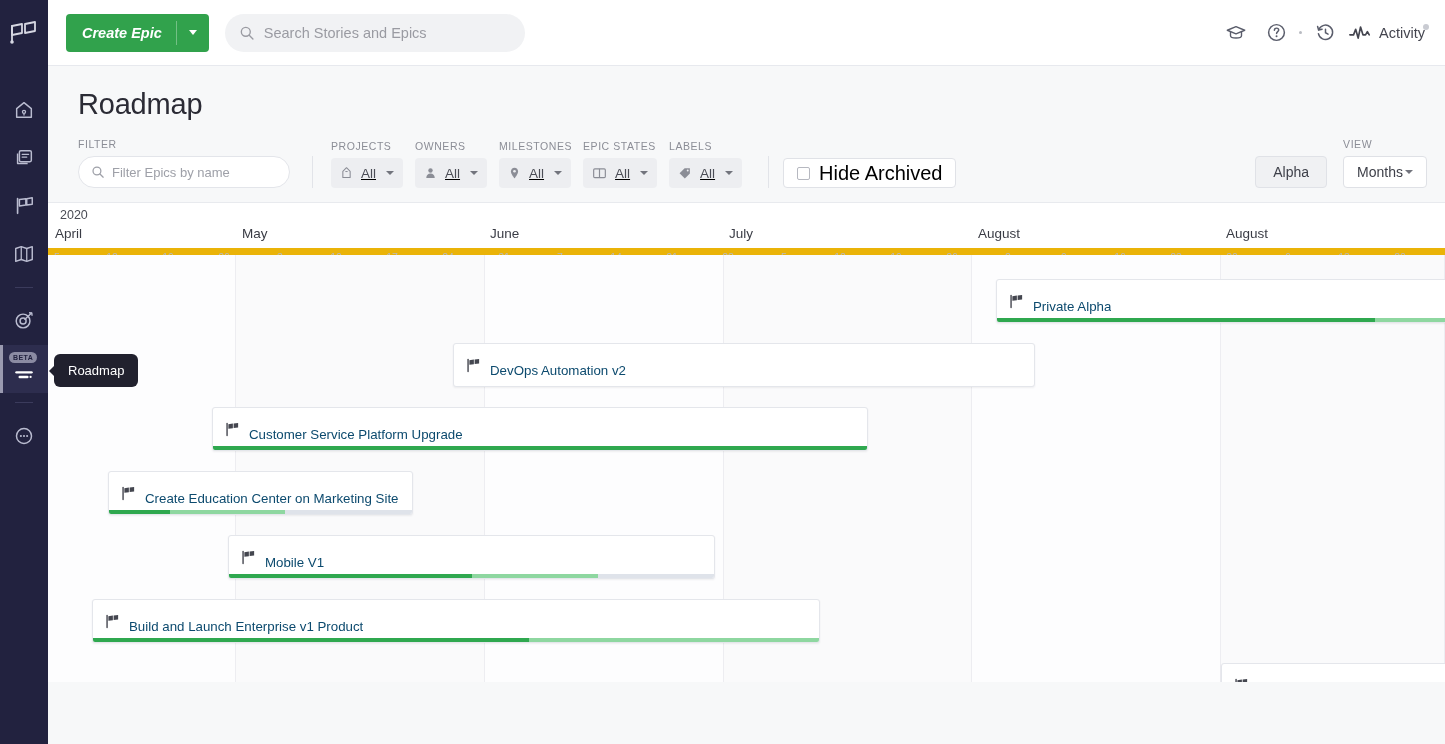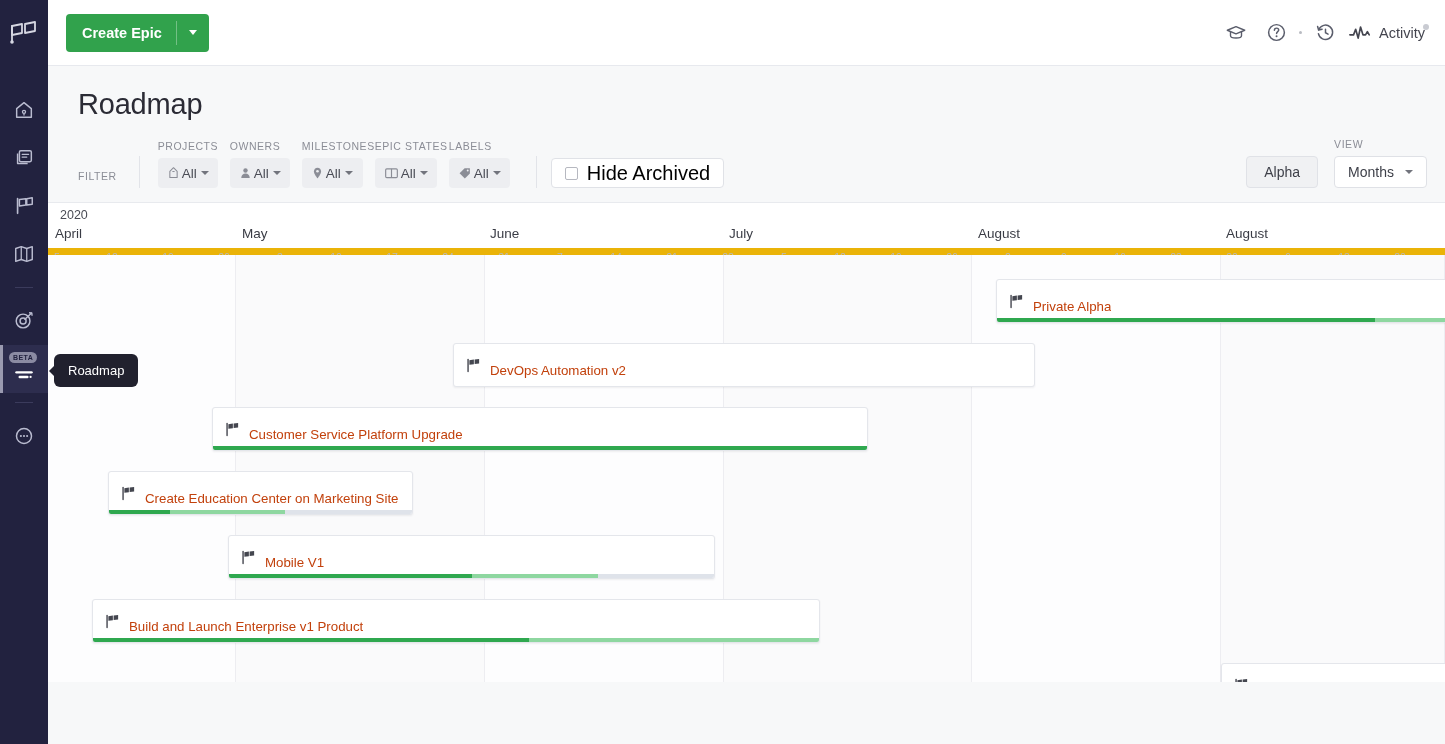--- a/index.html
+++ b/index.html
@@ -72,21 +72,21 @@
     z-index: 20;
   }
   .create-epic {
     display: flex; align-items: center;
     background: #31a24c; border-radius: 4px;
     height: 38px; cursor: pointer;
     overflow: hidden;
   }
   .create-epic .ce-label {
     color: #fff; font-size: 14.5px; font-weight: bold;
-    padding: 0 14px 0 16px; line-height: 38px;
+    padding: 0 14px 0 16px; line-height: 38px; font-style: italic;
   }
   .create-epic .ce-split {
     width: 1px; height: 24px; background: rgba(255,255,255,.32);
   }
   .create-epic .ce-caret {
     width: 32px; height: 38px; display: flex;
     align-items: center; justify-content: center;
   }
   .caret-down {
     width: 0; height: 0;
@@ -166,22 +166,22 @@
   .sep {
     width: 1px; height: 32px; background: #e2e4e9;
     margin: 0 18px 0 22px; align-self: flex-end;
   }
   .sep2 {
     width: 1px; height: 32px; background: #e2e4e9;
     margin: 0 14px; align-self: flex-end;
   }
   .pill {
     height: 30px; background: #edeef1; border-radius: 4px;
-    display: flex; align-items: center; gap: 2px;
-    padding: 0 9px; cursor: pointer; margin-right: 12px;
+    display: flex; align-items: center; gap: 8px;
+    padding: 0 9px; cursor: pointer; margin-right: 12px; text-decoration: underline;
   }
   .pill-text { font-size: 13.5px; color: #4b4d56; }
   .caret-gray {
     width: 0; height: 0; margin-left: 2px;
     border-left: 4px solid transparent;
     border-right: 4px solid transparent;
     border-top: 4.5px solid #72747d;
   }
   .hide-archived {
     height: 30px; background: #fff; border: 1px solid #e0e2e7;
@@ -196,21 +196,21 @@
   .spacer { flex: 1; }
   .today-btn {
     height: 32px; background: #f0f1f3; border: 1px solid #e0e2e7;
     border-radius: 4px; padding: 0 17px;
     display: flex; align-items: center; cursor: pointer;
     font-size: 14px; color: #3d3f48;
   }
   .view-select {
     height: 32px; background: #fff; border: 1px solid #dfe1e6;
     border-radius: 4px; padding: 0 13px;
-    display: flex; align-items: center; gap: 9px; cursor: pointer;
+    display: flex; align-items: center; cursor: pointer;
     font-size: 14px; color: #3d3f48;
   }
 
   
   .timeline {
     position: relative;
     background: #fff;
     border-top: 1px solid #e8eaee;
     height: 480px;
   }
@@ -255,21 +255,21 @@
     display: flex; align-items: center;
     cursor: pointer;
     overflow: hidden;
   }
   .epic-inner {
     display: flex; align-items: center; gap: 9px;
     padding-left: 12px; height: 100%;
     width: 100%;
   }
   .epic-title {
-    font-size: 13.3px; color: #c2410c;
+    font-size: 13.3px; color: #0c4a6e;
     white-space: nowrap; overflow: hidden; margin-top: 10px;
   }
   .epic-prog {
     position: absolute; left: 0; right: 0; bottom: 0;
     height: 4px; display: flex;
     background: transparent;
   }
   .seg-done { background: #2fa84f; height: 100%; }
   .seg-started { background: #8ed7a0; height: 100%; }
   .seg-todo { background: #dfe3ea; height: 100%; }
@@ -358,20 +358,27 @@
 
   <div class="topbar">
     <div class="create-epic">
       <span class="ce-label">Create Epic</span>
       <span class="ce-split"></span>
       <span class="ce-caret">
         <span class="caret-down"></span>
       </span>
     </div>
 
+    <div class="search-box">
+      <svg width="16" height="16" viewBox="0 0 20 20" fill="none">
+        <circle cx="8.5" cy="8.5" r="5.6" stroke="#9a9ba2" stroke-width="1.7"></circle>
+        <path d="M12.8 12.8 L17.4 17.4" stroke="#9a9ba2" stroke-width="1.7" stroke-linecap="round"></path>
+      </svg>
+      <input type="text" placeholder="Search Stories and Epics" style="">
+    </div>
 
     <div class="topbar-right">
       <div class="tb-icon">
         <svg width="22" height="22" viewBox="0 0 24 24" fill="none">
           <path d="M2.5 9 L12 5 L21.5 9 L12 13 Z" stroke="#5a5d6b" stroke-width="1.5" stroke-linejoin="round"></path>
           <path d="M6 10.7 V15 C6 16.4 8.7 17.5 12 17.5 C15.3 17.5 18 16.4 18 15 V10.7" stroke="#5a5d6b" stroke-width="1.5" stroke-linejoin="round"></path>
         </svg>
       </div>
       <div class="tb-icon">
         <svg width="21" height="21" viewBox="0 0 24 24" fill="none">
@@ -400,20 +407,27 @@
 
   <div class="page">
 
     <div class="page-head">
       <div class="page-title">Roadmap</div>
 
       <div class="filter-row">
 
         <div class="fgroup">
           <span class="fgroup-label">FILTER</span>
+          <div class="filter-input">
+            <svg width="14" height="14" viewBox="0 0 20 20" fill="none">
+              <circle cx="8.5" cy="8.5" r="5.6" stroke="#9ea0a8" stroke-width="1.8"></circle>
+              <path d="M12.8 12.8 L17.4 17.4" stroke="#9ea0a8" stroke-width="1.8" stroke-linecap="round"></path>
+            </svg>
+            <input type="text" placeholder="Filter Epics by name" style="">
+          </div>
         </div>
 
         <div class="sep"></div>
 
         <div class="fgroup">
           <span class="fgroup-label">PROJECTS</span>
           <div class="pill">
             <svg width="13" height="14" viewBox="0 0 16 16" fill="none">
               <path d="M8 1.5 L12.5 6 V13.5 H3.5 V6 Z" stroke="#8b8d96" stroke-width="1.3" stroke-linejoin="round"></path>
               <path d="M6.6 6.2 H9.4" stroke="#8b8d96" stroke-width="1.2"></path>

